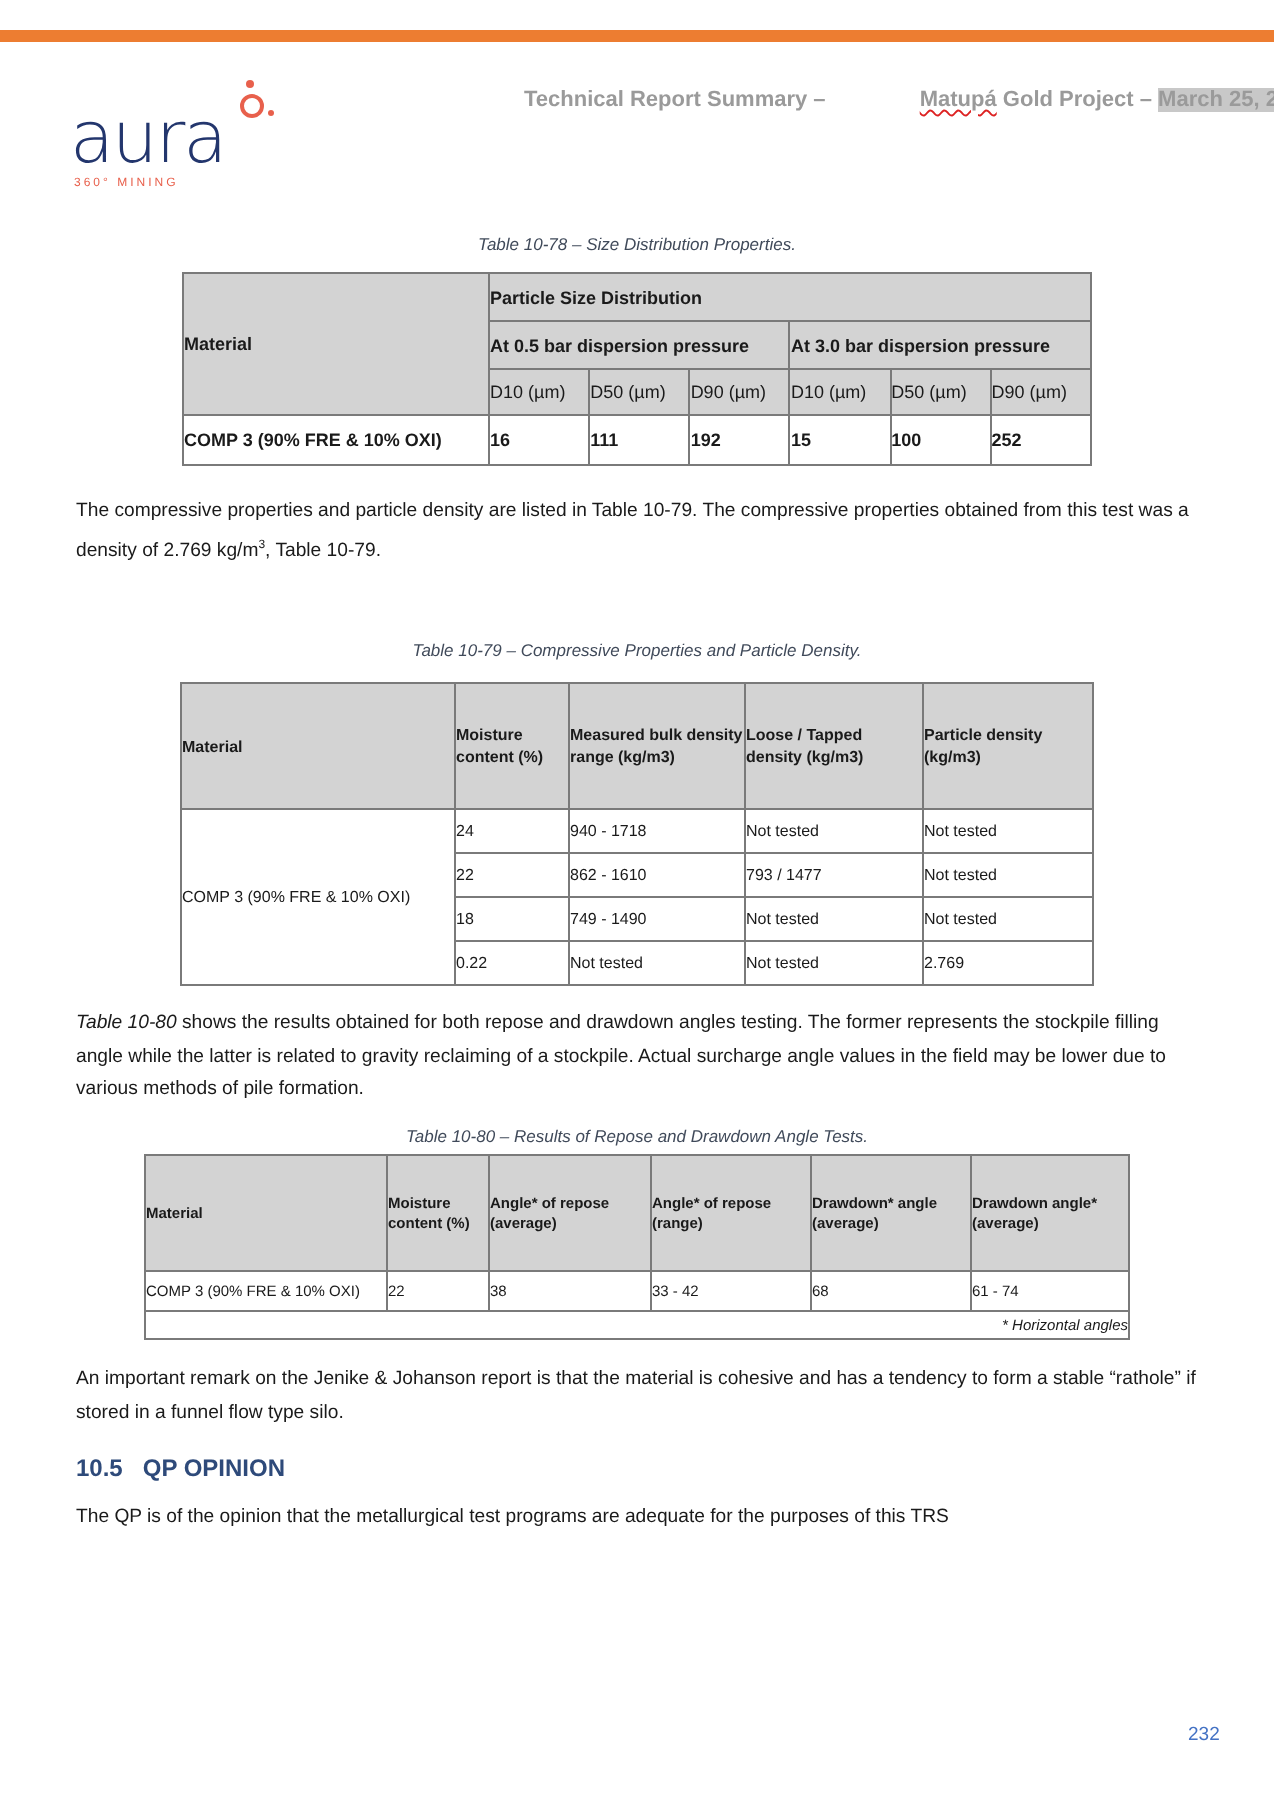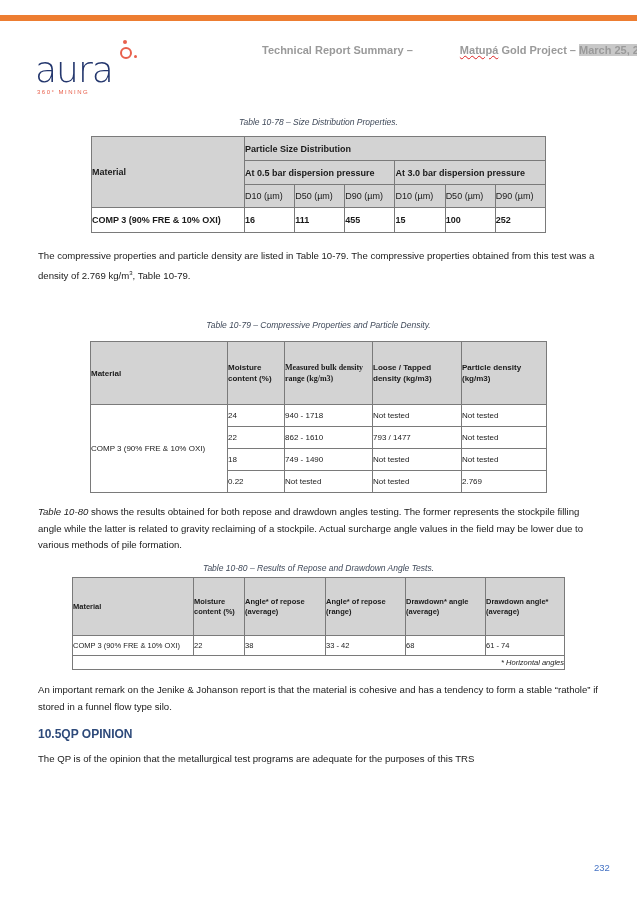--- a/index.html
+++ b/index.html
@@ -31,21 +31,21 @@
   .t1 .mat { font-weight: bold; }
   .t2 { left: 90px; top: 341px; width: 457px; border: 1.5px solid #555; }
   .t2 th { font-size: 8px; line-height: 11px; }
   .t2 td { font-size: 8px; height: 21px; font-weight: normal; }
   .t3 { left: 72px; top: 577px; width: 493px; border: 1.5px solid #555; }
   .t3 th { font-size: 7.5px; line-height: 10px; }
   .t3 td { font-size: 7.5px; height: 19px; }
   .t3 .foot { text-align: right; font-style: italic; padding-left: 10px; height: 13px; font-size: 7.5px; }
 
   .section-heading { position: absolute; left: 38px; top: 727px; font-size: 12px; font-weight: bold; color: #2e4a7a; }
-  .section-heading .num { }
+  .section-heading .num { margin-right: 10px; }
   .page-number { position: absolute; left: 594px; top: 862px; font-size: 9.5px; color: #4472c4; }
 </style>
 </head>
 <body>
 
 <div class="top-bar"></div>
 
 <div class="logo">
   <span class="logo-dot"></span>
   <span class="logo-ring"></span>
@@ -74,39 +74,39 @@
     <th style="font-weight:normal;">D50 (µm)</th>
     <th style="font-weight:normal;">D90 (µm)</th>
     <th style="font-weight:normal;">D10 (µm)</th>
     <th style="font-weight:normal;">D50 (µm)</th>
     <th style="font-weight:normal;">D90 (µm)</th>
   </tr>
   <tr style="height:25px;">
     <td class="mat">COMP 3 (90% FRE &amp; 10% OXI)</td>
     <td>16</td>
     <td>111</td>
-    <td>455</td>
+    <td>192</td>
     <td>15</td>
     <td>100</td>
     <td>252</td>
   </tr>
 </tbody>
   </table>
 
 <div class="para" style="top:248px;">
   <span>The compressive properties and particle density are listed in Table 10-79. The compressive properties obtained from this test was a density of 2.769 kg/m</span><sup style="font-size:6px;">3</sup><span>, Table 10-79.</span>
 </div>
 
 <div class="caption" style="top:320px;">Table 10-79 – Compressive Properties and Particle Density.</div>
 <table class="t2">
   <tbody>
       <tr style="height:63px;">
     <th style="width:136px;">Material</th>
     <th style="width:56px;">Moisture content (%)</th>
-    <th style="width:87px;font-family:Liberation Serif, serif;">Measured bulk density range (kg/m3)</th>
+    <th style="width:87px;">Measured bulk density range (kg/m3)</th>
     <th style="width:88px;">Loose / Tapped density (kg/m3)</th>
     <th>Particle density (kg/m3)</th>
   </tr>
   <tr>
     <td rowspan="4">COMP 3 (90% FRE &amp; 10% OXI)</td>
     <td>24</td>
     <td>940 - 1718</td>
     <td>Not tested</td>
     <td>Not tested</td>
   </tr>

